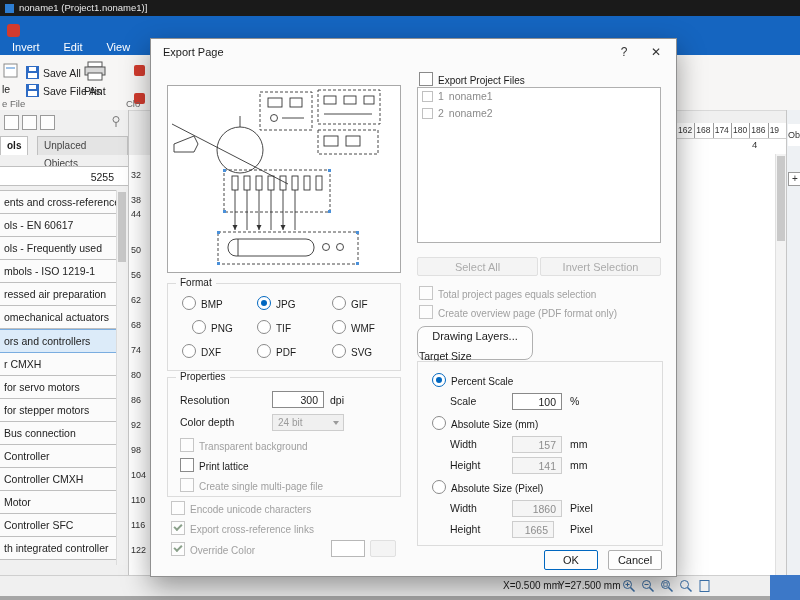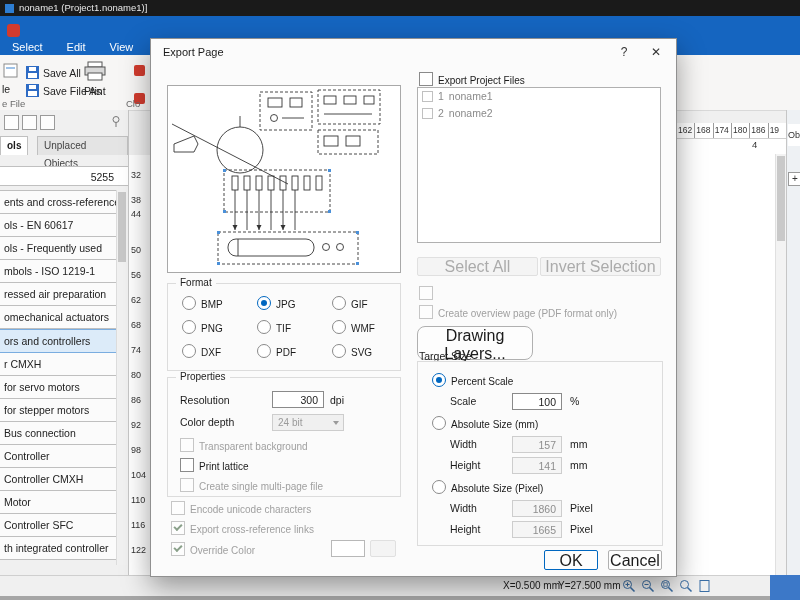--- a/index.html
+++ b/index.html
@@ -83,42 +83,42 @@
   .tbx{position:absolute;height:17px;border:1px solid #8a8a8a;background:#fff;font-size:10.5px;
        line-height:16px;text-align:right;padding:0 5px;box-sizing:border-box}
   .tbx.dis{border-color:#cdcdcd;background:#f5f5f5;color:#8d8d8d}
   .combo{position:absolute;height:17px;border:1px solid #cdcdcd;background:#f0f0f0;color:#9a9a9a;
          font-size:10px;line-height:16px;padding:0 5px;box-sizing:border-box}
   .combo .ar{position:absolute;right:4px;top:6px;width:0;height:0;
              border-left:3.5px solid transparent;border-right:3.5px solid transparent;border-top:4px solid #9a9a9a}
   .lab{position:absolute;font-size:10.5px;white-space:nowrap}
 
   .btn{position:absolute;background:#fdfdfd;border:1px solid #b0b0b0;border-radius:2px;
-       font-size:16px;text-align:center;box-sizing:border-box}
+       font-size:11px;text-align:center;box-sizing:border-box}
   .btn.dis{background:#f4f4f4;border-color:#e0e0e0;color:#ababab}
   .btn.def{border-color:#0067c0}
 
   #filelist{left:266px;top:48px;width:244px;height:156px;background:#fff;border:1px solid #b0b0b0;box-sizing:border-box}
   .f-row{height:15px;line-height:15px;padding:1px 4px;font-size:10.5px;color:#8a8a8a;display:flex;gap:5px;align-items:center}
   .f-cb{width:9px;height:9px;border:1px solid #c0c0c0;background:#fff;display:inline-block}
 </style>
 </head>
 <body>
 
 <div id="screen">
 
   <div class="a" id="titlebar">
     <span class="app-ic"></span>
     <span>noname1 (Project1.noname1)]</span>
   </div>
 
   <div class="a" id="menubar">
     <div class="a menu-red"></div>
     <div class="a menu-items">
-      <span>Select</span>
+      <span>Invert</span>
       <span>Edit</span>
       <span>View</span>
       <span>Page</span>
     </div>
   </div>
 
   <div class="a" id="toolbar">
     <svg class="a" style="left:3px;top:8px" width="16" height="16">
       <rect x="1" y="1" width="13" height="13" fill="#fff" stroke="#8a8a8a"></rect>
       <rect x="3" y="4" width="9" height="2" fill="#9ec2e8"></rect>
@@ -325,21 +325,21 @@
             <rect x="188" y="176" width="3" height="3"></rect>
         </g>
       </svg>
     </div>
 
     <div class="group" style="left:16px;top:244px;width:232px;height:86px">
       <span class="glabel">Format</span>
       <div class="opt" style="left:14px;top:12px"><span class="radio"></span><span>BMP</span></div>
       <div class="opt" style="left:89px;top:12px"><span class="radio sel"><i></i></span><span>JPG</span></div>
       <div class="opt" style="left:164px;top:12px"><span class="radio"></span><span>GIF</span></div>
-      <div class="opt" style="left:14px;top:36px"><span class="radio"></span><span>PNG</span></div>
+      <div class="opt" style="left:24px;top:36px"><span class="radio"></span><span>PNG</span></div>
       <div class="opt" style="left:89px;top:36px"><span class="radio"></span><span>TIF</span></div>
       <div class="opt" style="left:164px;top:36px"><span class="radio"></span><span>WMF</span></div>
       <div class="opt" style="left:14px;top:60px"><span class="radio"></span><span>DXF</span></div>
       <div class="opt" style="left:89px;top:60px"><span class="radio"></span><span>PDF</span></div>
       <div class="opt" style="left:164px;top:60px"><span class="radio"></span><span>SVG</span></div>
     </div>
 
     <div class="group" style="left:16px;top:338px;width:232px;height:118px">
       <span class="glabel">Properties</span>
       <span class="lab" style="left:12px;top:16px">Resolution</span>
@@ -382,21 +382,21 @@
         <span class="f-cb"></span>
         <span>2</span>
           <span>noname2</span>
       </div>
     </div>
 
     <div class="btn dis" style="left:266px;top:218px;width:121px;height:19px;line-height:18px">Select All</div>
     <div class="btn dis" style="left:389px;top:218px;width:121px;height:19px;line-height:18px">Invert Selection</div>
 
     <div class="opt dimtxt a" style="left:268px;top:247px">
-      <span class="cb dis"></span></div>
+      <span class="cb dis"></span><span>Total project pages equals selection</span></div>
     <div class="opt dimtxt a" style="left:268px;top:266px">
       <span class="cb dis"></span><span>Create overview page (PDF format only)</span></div>
 
     <div class="btn" style="left:266px;top:287px;width:116px;height:34px;line-height:18px;border-radius:8px">Drawing Layers...</div>
 
     <span class="lab" style="left:268px;top:311px">Target Size</span>
 
     <div class="group" style="left:266px;top:322px;width:244px;height:183px">
       <div class="opt" style="left:14px;top:11px">
         <span class="radio sel"><i></i></span><span>Percent Scale</span></div>
@@ -412,21 +412,21 @@
       <span class="lab" style="left:32px;top:97px">Height</span>
       <div class="tbx dis" style="left:94px;top:95px;width:50px">141</div>
       <span class="lab" style="left:152px;top:97px">mm</span>
 
       <div class="opt" style="left:14px;top:118px">
         <span class="radio"></span><span>Absolute Size (Pixel)</span></div>
       <span class="lab" style="left:32px;top:140px">Width</span>
       <div class="tbx dis" style="left:94px;top:138px;width:50px">1860</div>
       <span class="lab" style="left:152px;top:140px">Pixel</span>
       <span class="lab" style="left:32px;top:161px">Height</span>
-      <div class="tbx dis" style="left:94px;top:159px;width:50px">1665</div>
+      <div class="tbx dis" style="left:94px;top:159px;width:42px">1665</div>
       <span class="lab" style="left:152px;top:161px">Pixel</span>
     </div>
 
     <div class="btn def" style="left:393px;top:511px;width:54px;height:20px;line-height:19px">OK</div>
     <div class="btn" style="left:457px;top:511px;width:54px;height:20px;line-height:19px">Cancel</div>
   </div>
 
 </div>
 
 </body></html>

